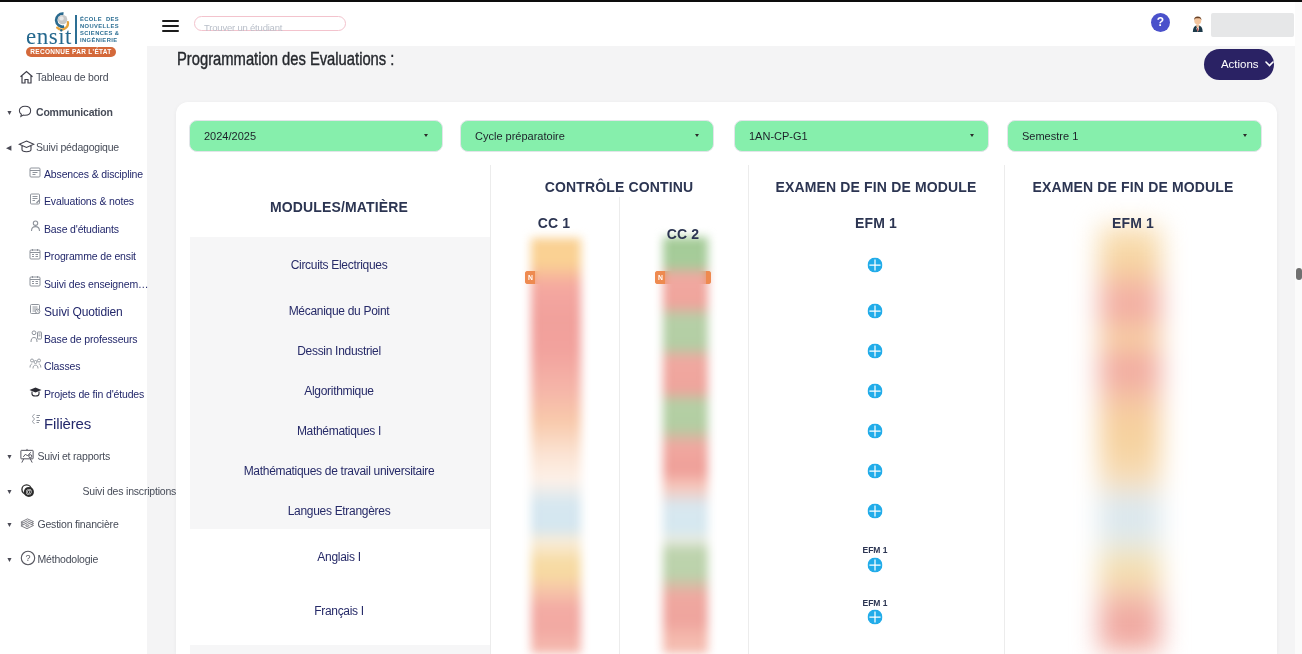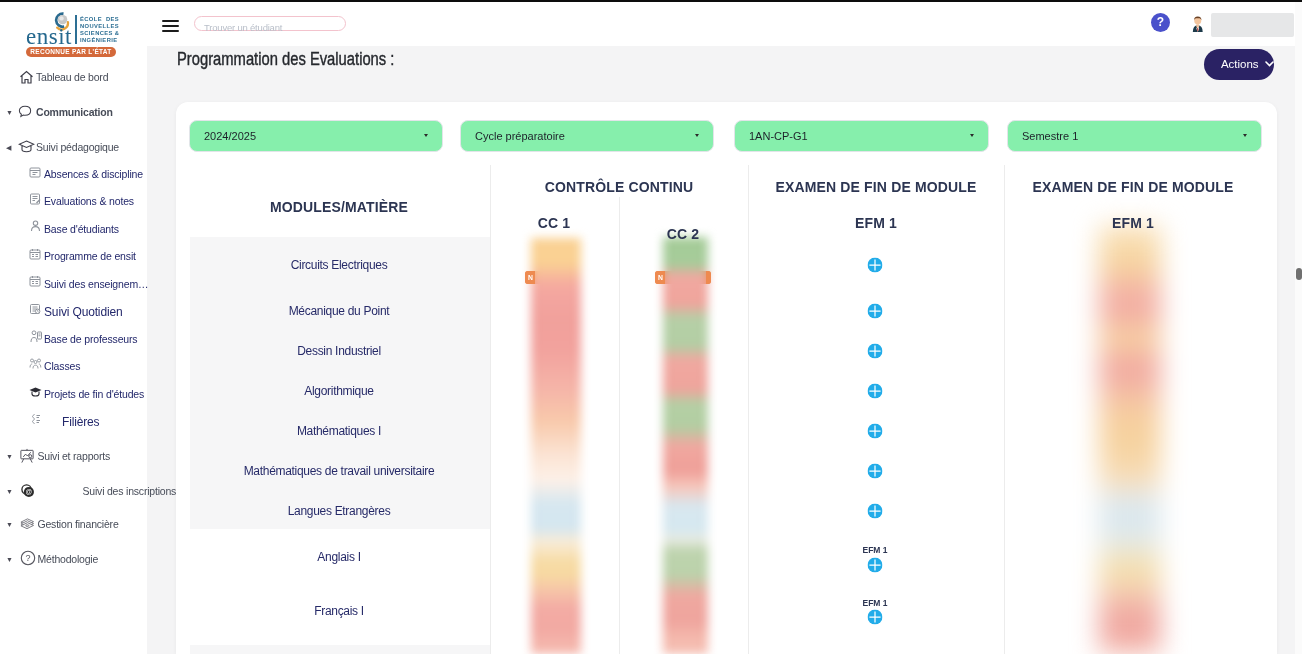--- a/index.html
+++ b/index.html
@@ -257,21 +257,21 @@
       </svg>
     <div class="si" style="left:44px; top:166px; font-size:10.5px;">Absences &amp; discipline</div>
     <div class="si" style="left:44px; top:193px; font-size:10.5px;">Evaluations &amp; notes</div>
     <div class="si" style="left:44px; top:221px; font-size:10.5px;">Base d'étudiants</div>
     <div class="si" style="left:44px; top:248px; font-size:10.5px;">Programme de ensit</div>
     <div class="si" style="left:44px; top:276px; font-size:10.5px;">Suivi des enseignem…</div>
     <div class="si" style="left:44px; top:303px; font-size:12px;">Suivi Quotidien</div>
     <div class="si" style="left:44px; top:331px; font-size:10.5px;">Base de professeurs</div>
     <div class="si" style="left:44px; top:358px; font-size:10.5px;">Classes</div>
     <div class="si" style="left:44px; top:386px; font-size:10.5px;">Projets de fin d'études</div>
-    <div class="si" style="left:44px; top:413px; font-size:12px;margin-left:18px;">Filières</div>
+    <div class="si" style="left:44px; top:413px; font-size:15px;">Filières</div>
 
     <div class="caret" style="left:6px; top:450.5px;">▼</div>
     <svg class="icon" style="left:19px; top:446px;" width="16" height="16" viewBox="0 0 17 17" fill="none" stroke="#4a4a55" stroke-width="1">
         <rect x="2" y="2.5" width="13" height="9" rx="0.5"></rect>
         <path d="M4.5 9.5 L7 6.5 L9 8.5 L12.5 4.5 M8.5 1 V2.5 M5 11.5 L3 15.5 M12 11.5 L14 15.5"></path>
         <circle cx="12" cy="8.7" r="1.6"></circle>
       </svg>
     <div class="mi" style="left:37.5px; top:448px;">Suivi et rapports</div>
 
     <div class="caret" style="left:6px; top:485.5px;">▼</div>

